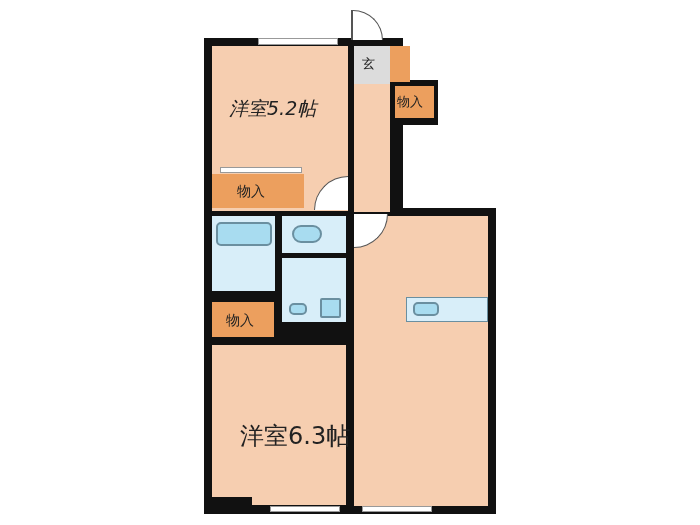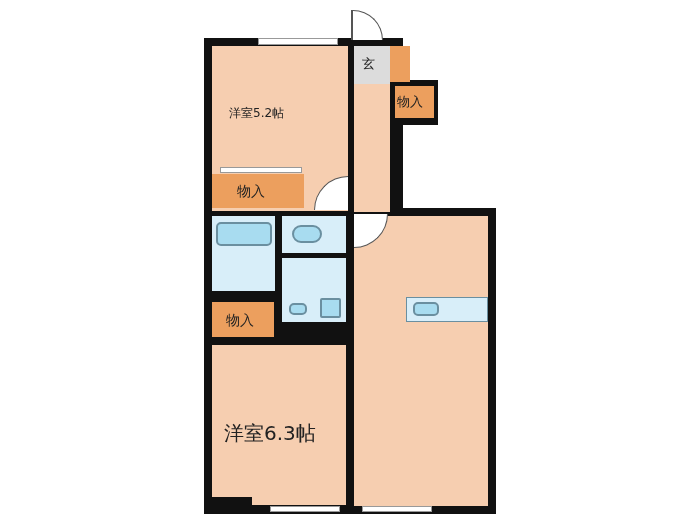--- a/index.html
+++ b/index.html
@@ -19,21 +19,21 @@
 
 <div class="abs" style="left:0;top:0;width:700px;height:525px;">
 
   <div class="abs wall" style="left:204px;top:38px;width:150px;height:476px;"></div>
   <div class="abs wall" style="left:346px;top:208px;width:150px;height:306px;"></div>
   <div class="abs wall" style="left:346px;top:38px;width:57px;height:175px;"></div>
   <div class="abs wall" style="left:386px;top:80px;width:52px;height:45px;"></div>
 
   <div class="abs room" style="left:212px;top:46px;width:136px;height:165px;"></div>
   <div class="abs win" style="left:258px;top:38px;width:80px;height:7px;"></div>
-  <span class="label" style="left:229px;top:105px;font-size:12px;">洋室5.2帖</span>
+  <span class="label" style="left:229px;top:96px;font-size:19px;font-style:italic;">洋室5.2帖</span>
 
   <div class="abs closet" style="left:212px;top:174px;width:92px;height:34px;"></div>
   <div class="abs win" style="left:220px;top:167px;width:82px;height:6px;"></div>
   <span class="label" style="left:237px;top:183px;font-size:14px;">物入</span>
 
   <div class="abs room" style="left:354px;top:84px;width:36px;height:128px;"></div>
   <div class="abs genkan" style="left:354px;top:46px;width:36px;height:38px;"></div>
   <span class="label" style="left:362px;top:55px;font-size:13px;">玄</span>
   <div class="abs closet" style="left:390px;top:46px;width:20px;height:36px;"></div>
   <div class="abs" style="left:351px;top:10px;width:32px;height:30px;border:1px solid #555;border-left:2px solid #555;border-bottom:none;border-radius:0 30px 0 0;background:#fff;"></div>
@@ -48,21 +48,21 @@
   <div class="abs wet" style="left:282px;top:258px;width:64px;height:64px;"></div>
   <div class="abs fix" style="left:289px;top:303px;width:18px;height:12px;"></div>
   <div class="abs fix" style="left:320px;top:298px;width:21px;height:20px;border-radius:2px;"></div>
 
   <div class="abs closet" style="left:212px;top:302px;width:62px;height:35px;"></div>
   <span class="label" style="left:226px;top:312px;font-size:14px;">物入</span>
 
   <div class="abs room" style="left:212px;top:345px;width:134px;height:160px;"></div>
   <div class="abs wall" style="left:212px;top:497px;width:40px;height:10px;"></div>
   <div class="abs win" style="left:270px;top:506px;width:70px;height:6px;"></div>
-  <span class="label" style="left:224px;top:420px;font-size:20px;">洋室6.3帖</span>
+  <span class="label" style="left:240px;top:420px;font-size:24px;">洋室6.3帖</span>
 
   <div class="abs room" style="left:354px;top:216px;width:134px;height:290px;"></div>
   <div class="abs" style="left:406px;top:297px;width:82px;height:25px;background:#d8eef9;border:1px solid #6a8fa0;"></div>
   <div class="abs fix" style="left:413px;top:302px;width:26px;height:14px;"></div>
   <div class="abs win" style="left:362px;top:506px;width:70px;height:6px;"></div>
 
   <div class="abs" style="left:314px;top:176px;width:34px;height:34px;border:1px solid #555;border-right:none;border-bottom:none;border-radius:34px 0 0 0;background:#fff;"></div>
   <div class="abs" style="left:354px;top:214px;width:34px;height:34px;border:1px solid #555;border-left:none;border-top:none;border-radius:0 0 34px 0;background:#fff;"></div>
 </div>
 

